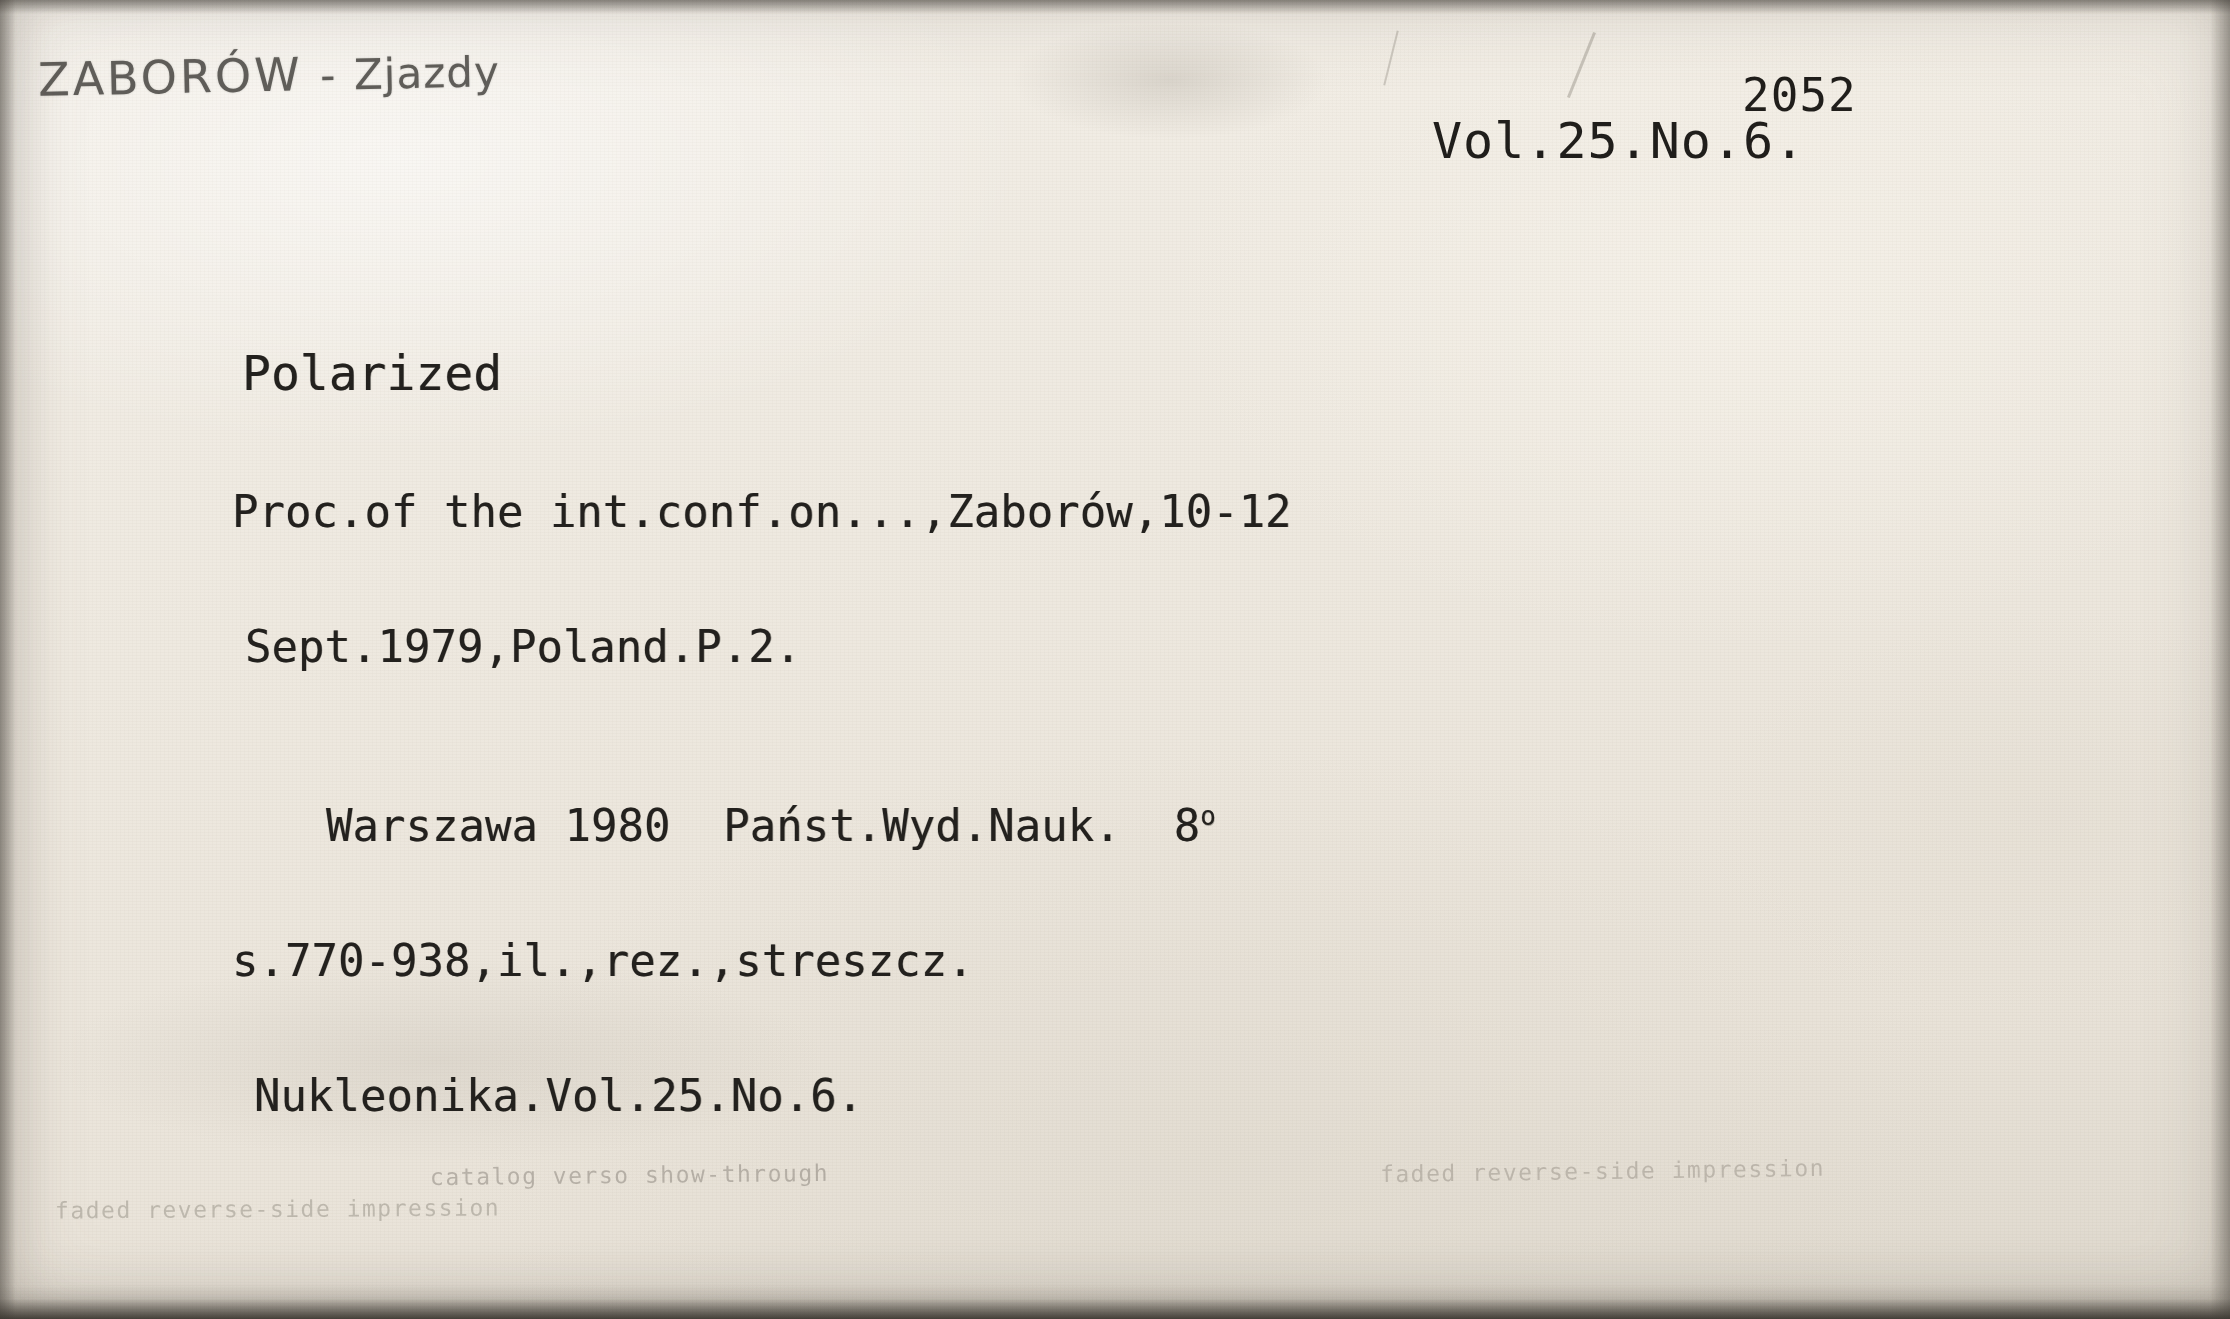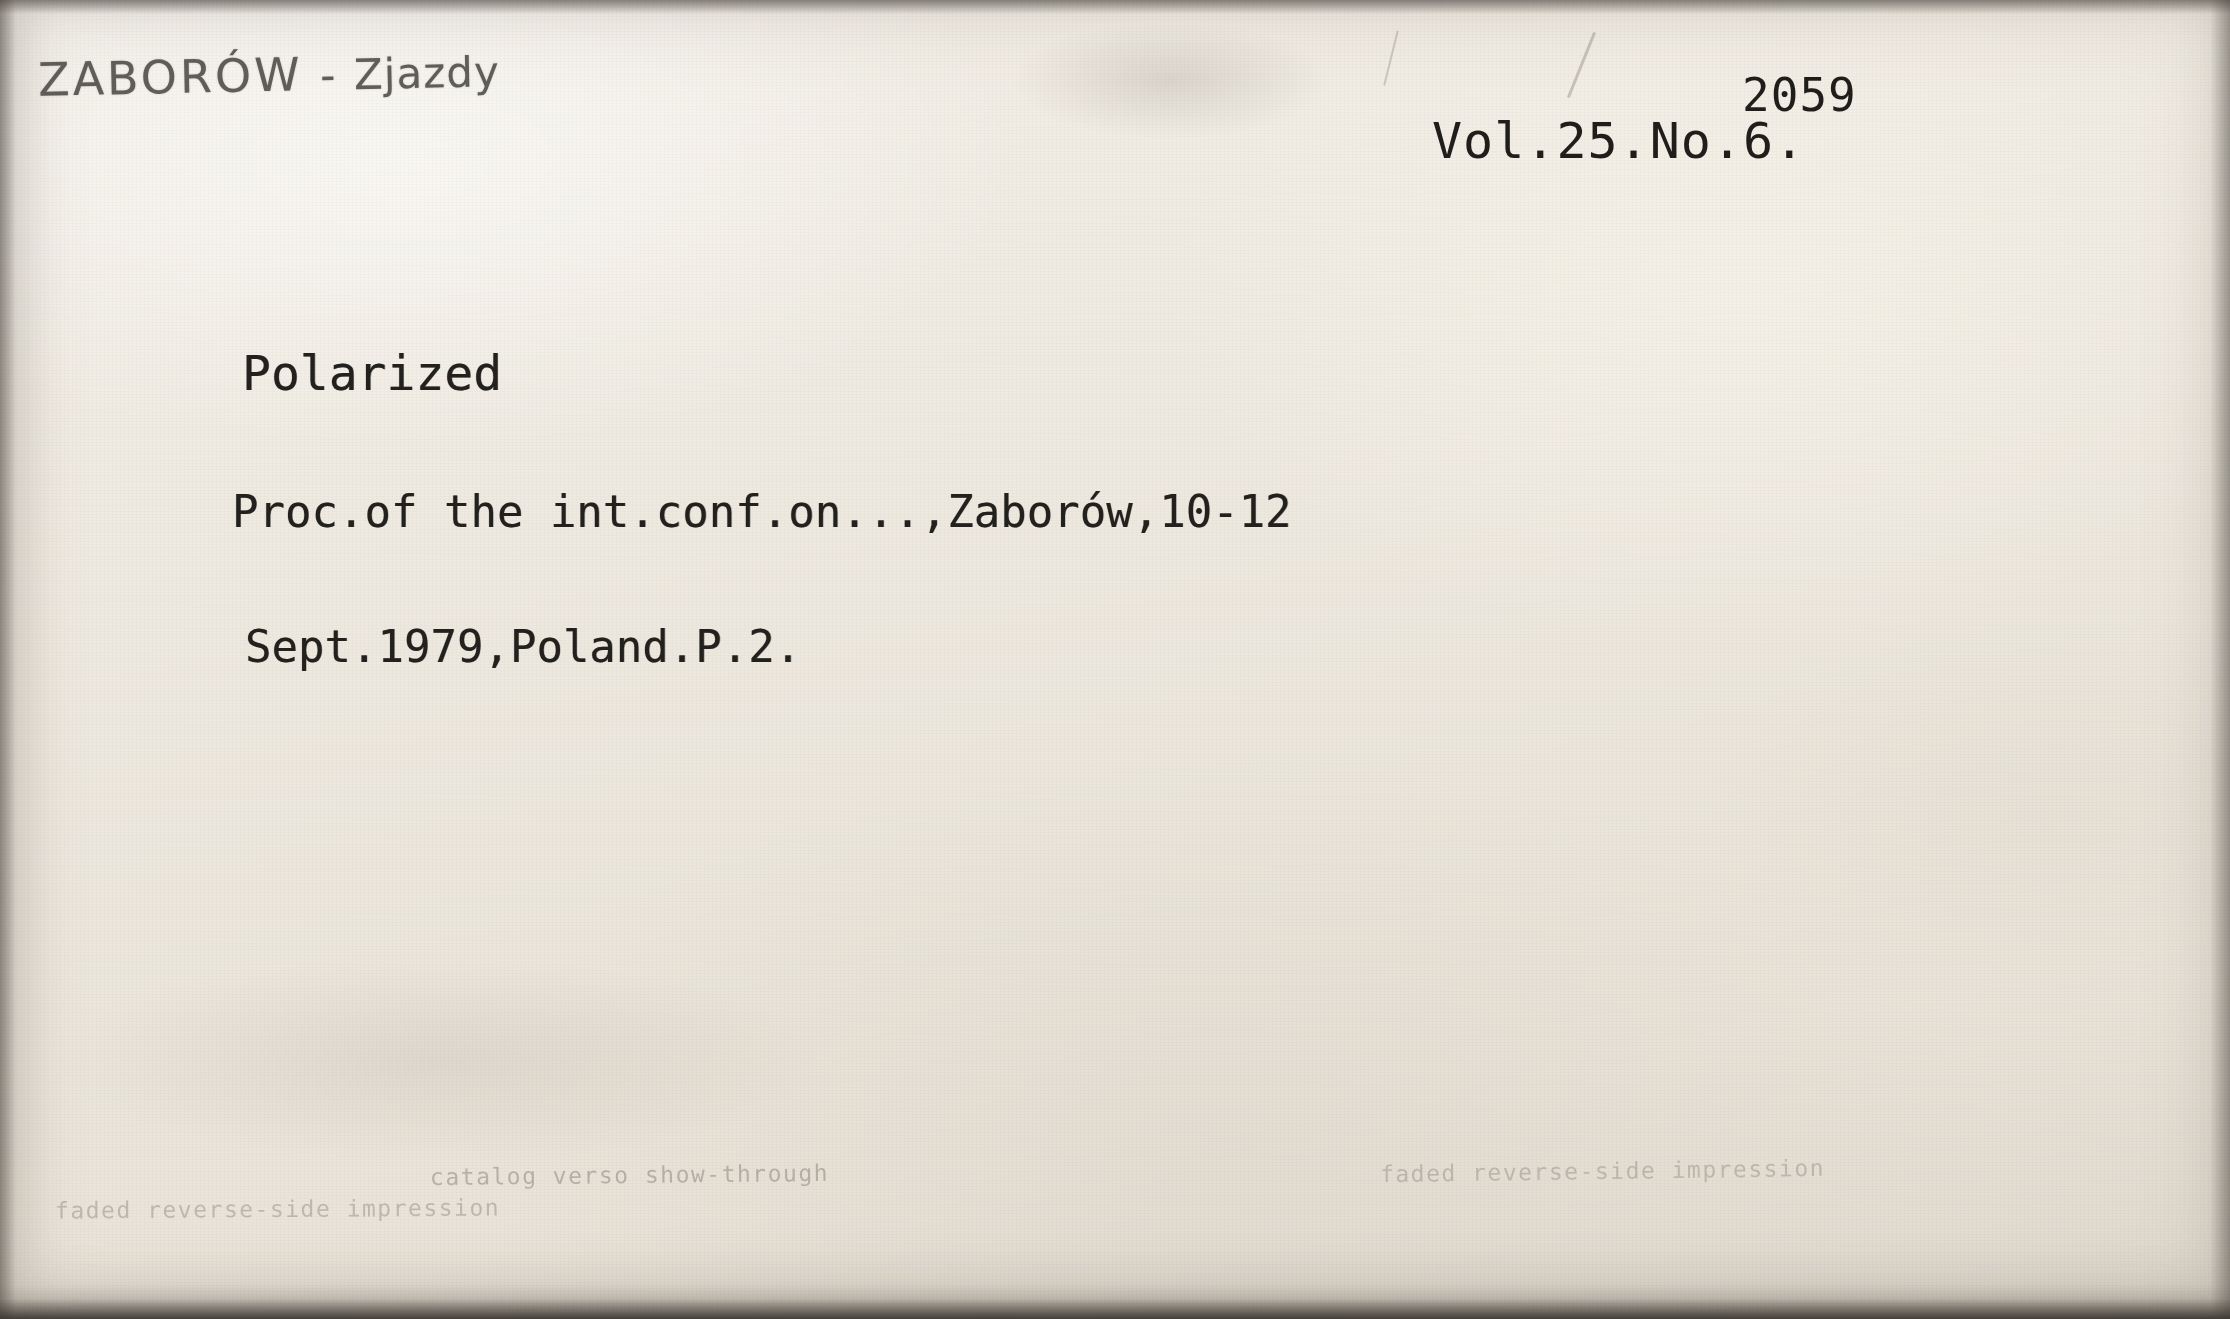--- a/index.html
+++ b/index.html
@@ -208,29 +208,34 @@
   <div class="smudge-b"></div>
   <div class="scratch"></div>
   <div class="scratch2"></div>
 
   <div class="handwritten">
     <span>ZABORÓW</span>
     <span class="hw-sub">-</span>
     <span class="hw-sub">Zjazdy</span>
   </div>
 
-  <div class="num-2051">2059</div>
+  <div class="num-2051">2052</div>
   <div class="volline">Vol.25.No.6.</div>
 
   <div class="body-block typed">
     <div class="line l-title">Polarized</div>
     <div class="line l-proc">Proc.of the int.conf.on...,Zaborów,10-12</div>
     <div class="line l-sept">Sept.1979,Poland.P.2.</div>
   </div>
 
+  <div class="block-2 typed">
+    <div class="line l-warszawa"><span>Warszawa 1980  Państ.Wyd.Nauk.</span>  <span>8</span><span class="sup-deg">o</span></div>
+    <div class="line l-pages">s.770-938,il.,rez.,streszcz.</div>
+    <div class="line l-nuklo">Nukleonika.Vol.25.No.6.</div>
+  </div>
 
   <div class="ghost ghost-1">catalog verso show-through</div>
   <div class="ghost ghost-2">faded reverse-side impression</div>
   <div class="ghost ghost-3">faded reverse-side impression</div>
 
   <div class="edge-shade"></div>
   <div class="top-dark-band"></div>
   <div class="bottom-dark-band"></div>
   <div class="left-dark-band"></div>
   <div class="right-dark-band"></div>

